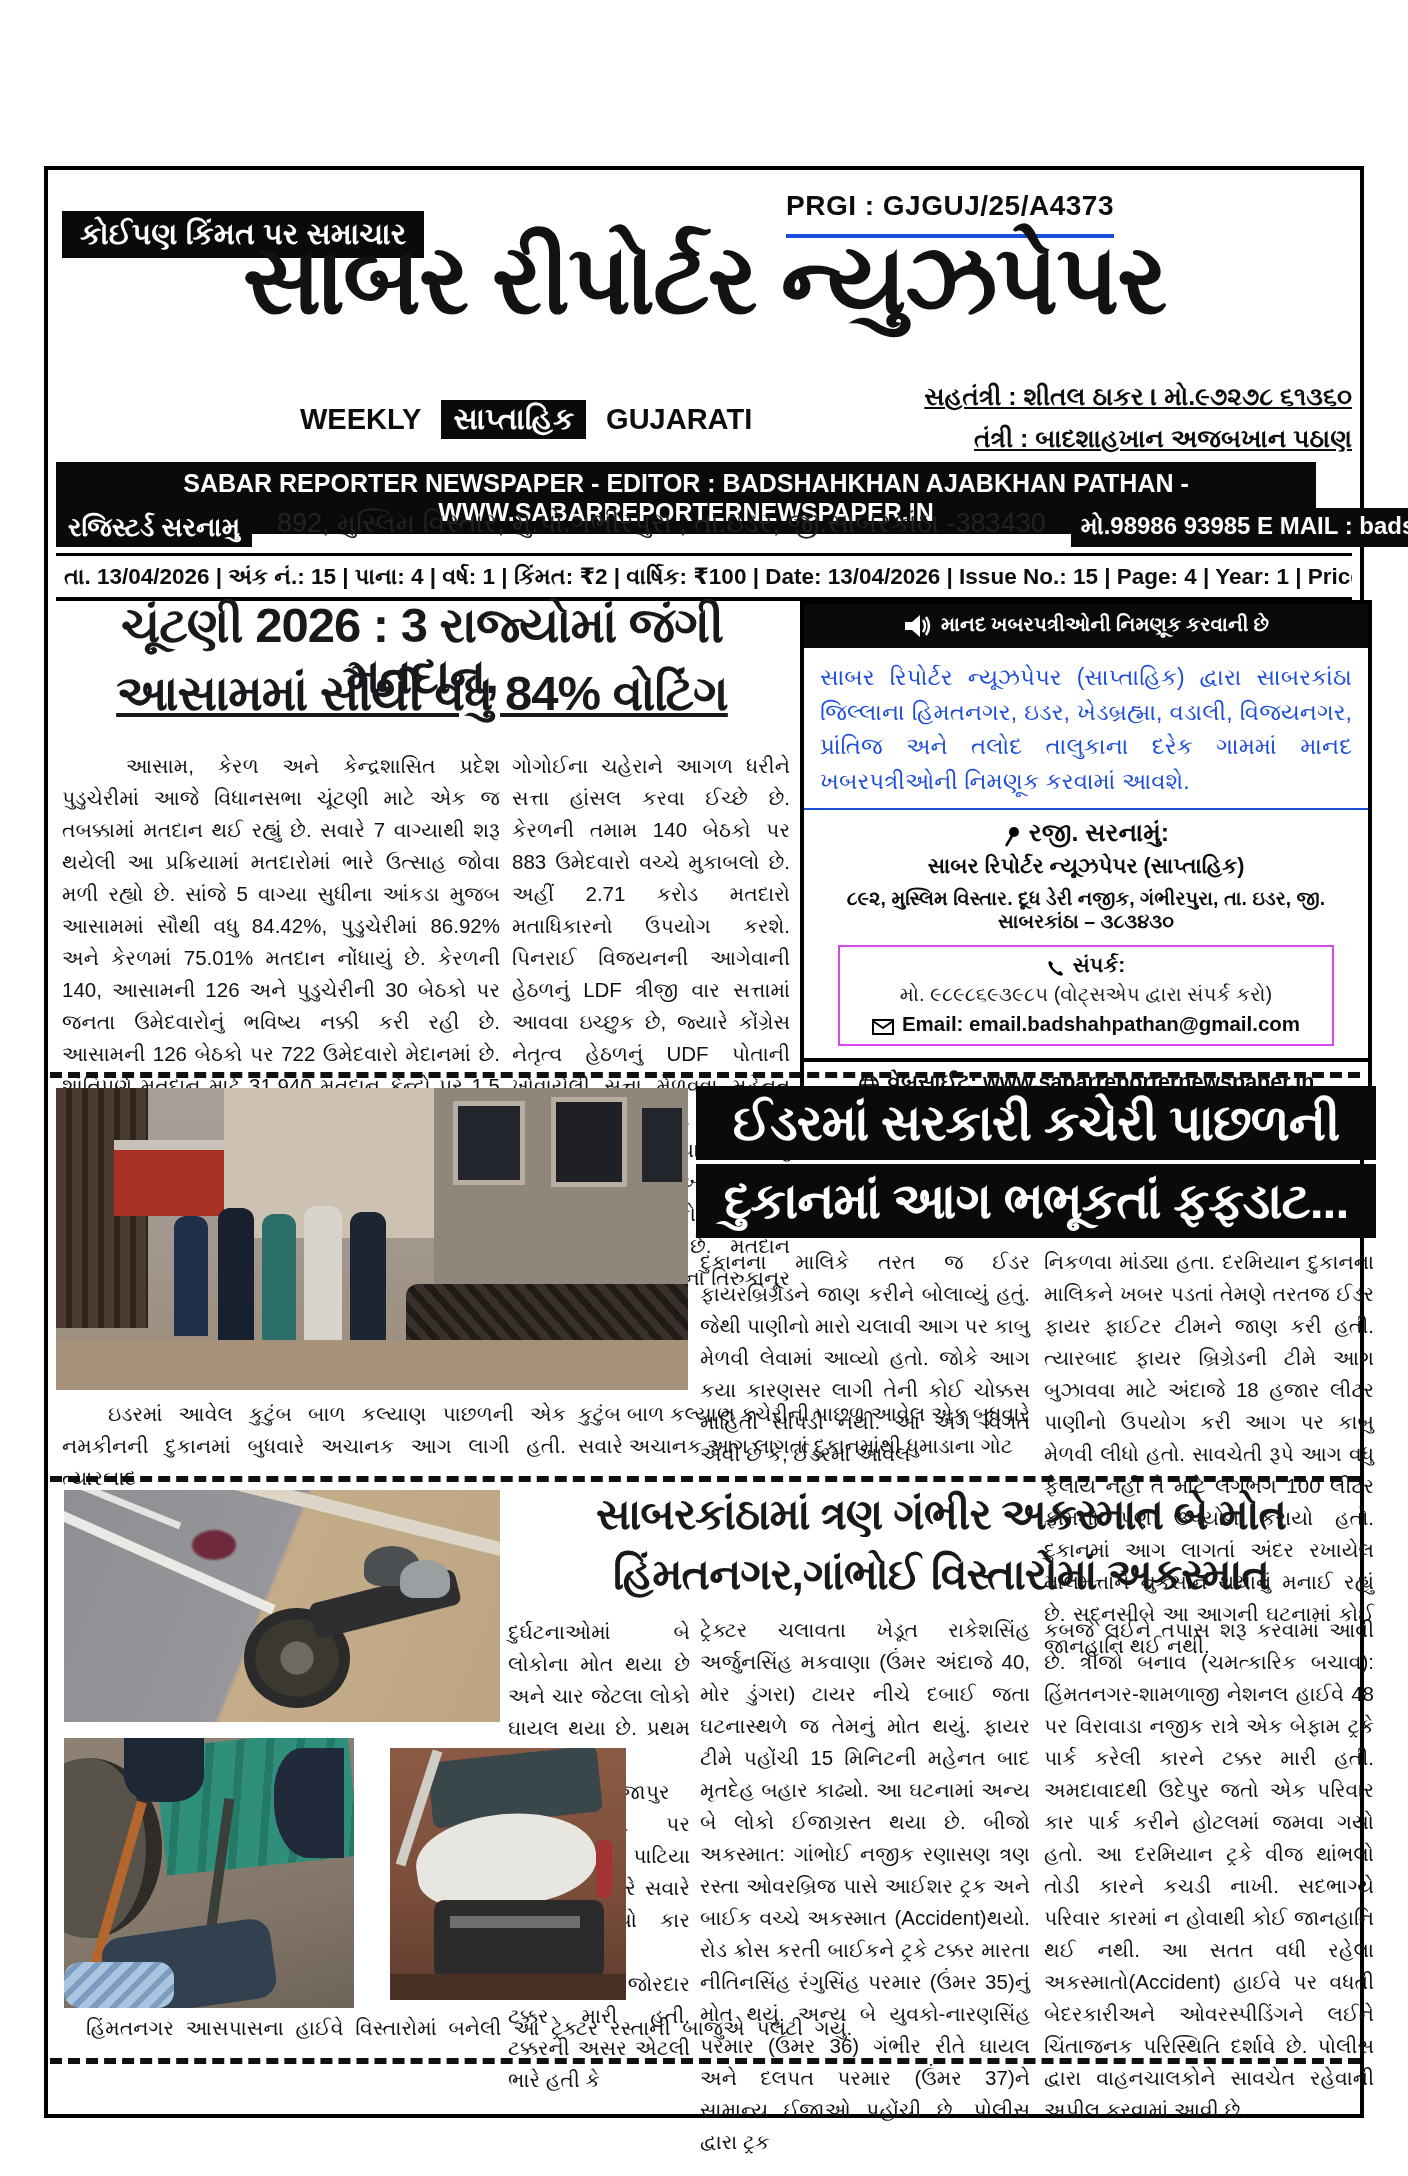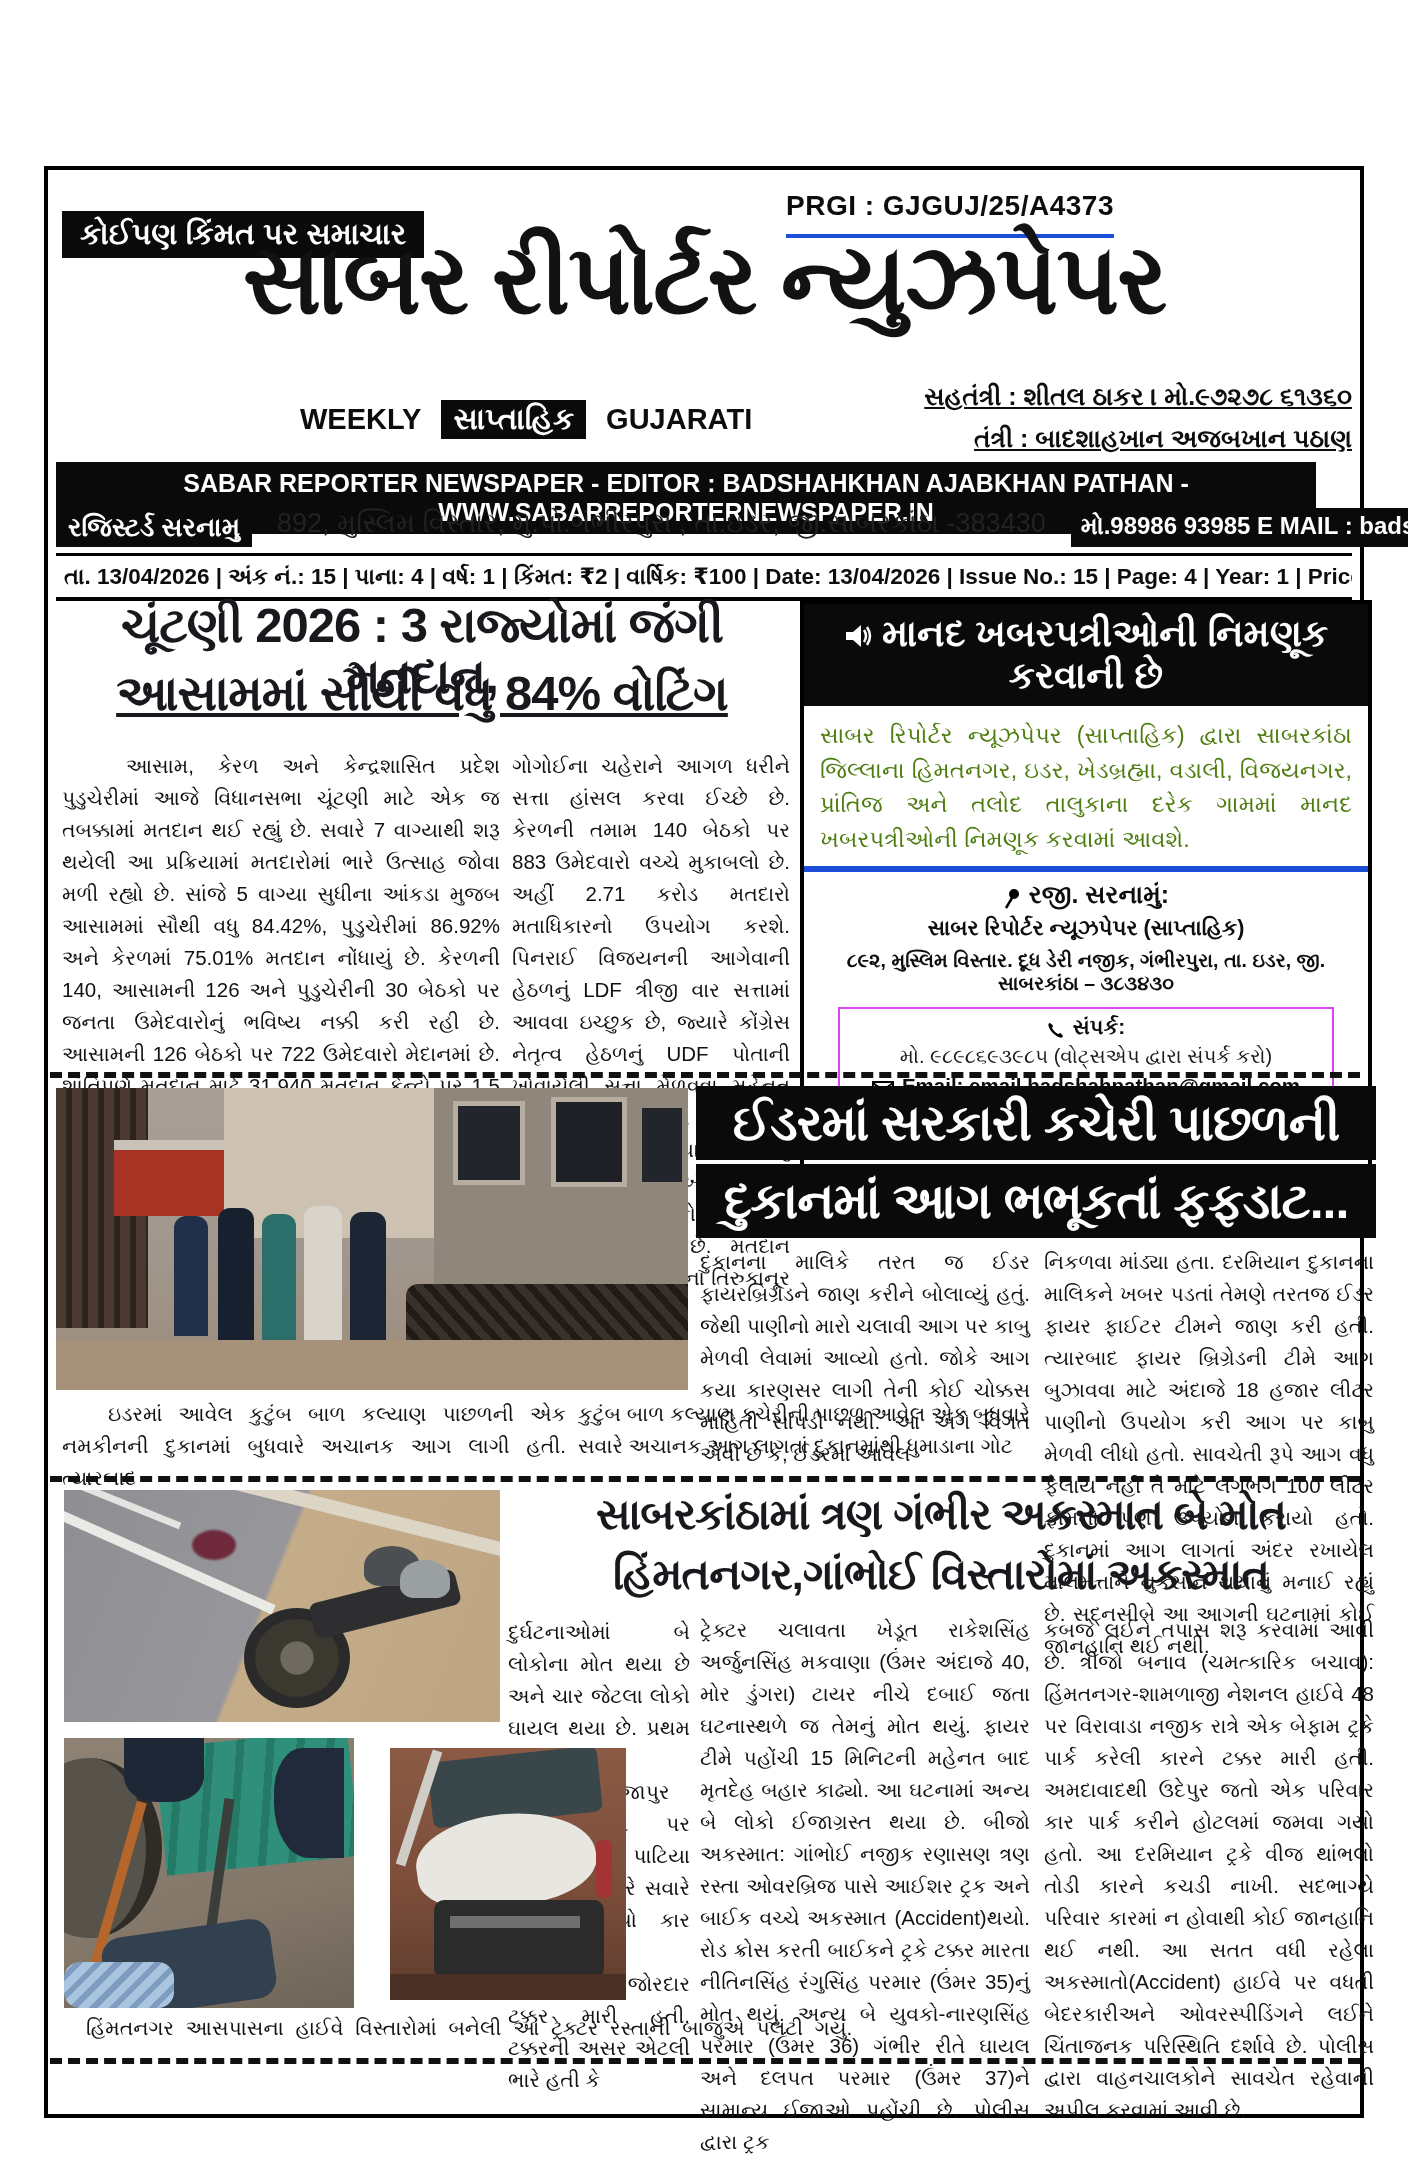--- a/index.html
+++ b/index.html
@@ -53,28 +53,28 @@
   <div class="abs bold" style="left:56px;top:553px;width:1296px;box-sizing:border-box;border-top:3px solid #000;border-bottom:4px solid #000;padding:7px 8px;font-size:22.5px;white-space:nowrap;overflow:hidden;">તા. 13/04/2026  | અંક નં.: 15 | પાના: 4 | વર્ષ: 1 | કિંમત: ₹2 | વાર્ષિક: ₹100 | Date: 13/04/2026  | Issue No.: 15 | Page: 4 | Year: 1 | Price: ₹2 | Yearly: ₹100</div>
 
   <div class="abs headline" style="left:48px;top:600px;width:748px;font-size:49px;">ચૂંટણી 2026 : 3 રાજ્યોમાં જંગી મતદાન,</div>
   <div class="abs headline" style="left:48px;top:668px;width:748px;font-size:49px;text-decoration:underline;">આસામમાં સૌથી વધુ 84% વોટિંગ</div>
 
   <div class="abs body-txt just" style="left:62px;top:750px;width:438px;text-indent:64px;">આસામ, કેરળ અને કેન્દ્રશાસિત પ્રદેશ પુડુચેરીમાં આજે વિધાનસભા ચૂંટણી માટે એક જ તબક્કામાં મતદાન થઈ રહ્યું છે. સવારે 7 વાગ્યાથી શરૂ થયેલી આ પ્રક્રિયામાં મતદારોમાં ભારે ઉત્સાહ જોવા મળી રહ્યો છે. સાંજે 5 વાગ્યા સુધીના આંકડા મુજબ આસામમાં સૌથી વધુ 84.42%, પુડુચેરીમાં 86.92% અને કેરળમાં 75.01% મતદાન નોંધાયું છે. કેરળની 140, આસામની 126 અને પુડુચેરીની 30 બેઠકો પર જનતા ઉમેદવારોનું ભવિષ્ય નક્કી કરી રહી છે. આસામની 126 બેઠકો પર 722 ઉમેદવારો મેદાનમાં છે. શાંતિપૂર્ણ મતદાન માટે 31,940 મતદાન કેન્દ્રો પર 1.5 લાખથી વધુ સુરક્ષા કર્મીઓ તૈનાત કરવામાં આવ્યા છે. સંવેદનશીલ કેન્દ્રો પર માઈક્રો-ઓબ્ઝર્વર દ્વારા નજર રાખવામાં આવી રહી છે. મુખ્યમંત્રી હિમંતા બિસ્વા સરમાના નેતૃત્વમાં ભાજપ હેટ્રિક જીત મેળવવા માંગે છે, જ્યારે કોંગ્રેસે ગૌરવ</div>
   <div class="abs body-txt just" style="left:512px;top:750px;width:278px;">ગોગોઈના ચહેરાને આગળ ધરીને સત્તા હાંસલ કરવા ઈચ્છે છે. કેરળની તમામ 140 બેઠકો પર 883 ઉમેદવારો વચ્ચે મુકાબલો છે. અહીં 2.71 કરોડ મતદારો મતાધિકારનો ઉપયોગ કરશે. પિનરાઈ વિજયનની આગેવાની હેઠળનું LDF ત્રીજી વાર સત્તામાં આવવા ઇચ્છુક છે, જ્યારે કોંગ્રેસ નેતૃત્વ હેઠળનું UDF પોતાની ખોવાયેલી સત્તા મેળવવા મહેનત કરી રહ્યું છે. ભાજપ પણ અહીં પોતાની તાકાત વધારીને ખાતું ખોલવાની આશા રાખી રહ્યું છે. પુડુચેરીમાં 30 બેઠકો પર 294 ઉમેદવારો મેદાનમાં છે. મતદાન દરમિયાન મન્નાદીપેટના તિરુકાનૂર ગામમાં ભાજપ અને</div>
   <div class="abs body-txt just" style="left:800px;top:996px;width:572px;">કોંગ્રેસના કાર્યકરો વચ્ચે ઉગ્ર અથડામણ થઈ હતી. ભીડને વિખેરવા માટે પોલીસે લાઠીચાર્જ કરવો પડ્યો હતો, જોકે આ ઘટનાથી મતદાન પ્રક્રિયા પર કોઈ અસર પડી નથી.</div>
 
   <div class="abs" style="left:800px;top:600px;width:572px;border:4px solid #000;box-sizing:border-box;background:#fff;">
-    <div class="blackbox bold center" style="padding:9px 4px;font-size:37px;">
+    <div class="blackbox bold center" style="padding:9px 4px;font-size:20px;font-family:Liberation Serif, serif;">
       <svg class="ic" width="30" height="26" viewBox="0 0 30 26">
         <polygon points="2,9 9,9 17,2 17,24 9,17 2,17" fill="#fff"></polygon>
         <path d="M20 7 Q24 13 20 19" stroke="#fff" stroke-width="2.5" fill="none"></path>
         <path d="M23 4 Q29 13 23 22" stroke="#fff" stroke-width="2.5" fill="none"></path>
       </svg><span>માનદ ખબરપત્રીઓની નિમણૂક કરવાની છે</span>
     </div>
-    <div class="just" style="padding:12px 16px 10px 16px;font-size:23px;line-height:1.5;color:#4d7c0f;border-bottom:6px solid #1d4ed8;">સાબર રિપોર્ટર ન્યૂઝપેપર (સાપ્તાહિક) દ્વારા સાબરકાંઠા જિલ્લાના હિમતનગર, ઇડર, ખેડબ્રહ્મા, વડાલી, વિજયનગર, પ્રાંતિજ અને તલોદ તાલુકાના દરેક ગામમાં માનદ ખબરપત્રીઓની નિમણૂક કરવામાં આવશે.</div>
+    <div class="just" style="padding:12px 16px 10px 16px;font-size:23px;line-height:1.5;color:#1d4ed8;border-bottom:2px solid #1d4ed8;">સાબર રિપોર્ટર ન્યૂઝપેપર (સાપ્તાહિક) દ્વારા સાબરકાંઠા જિલ્લાના હિમતનગર, ઇડર, ખેડબ્રહ્મા, વડાલી, વિજયનગર, પ્રાંતિજ અને તલોદ તાલુકાના દરેક ગામમાં માનદ ખબરપત્રીઓની નિમણૂક કરવામાં આવશે.</div>
     <div class="center" style="padding-top:8px;">
       <svg class="ic" width="18" height="22" viewBox="0 0 18 22">
         <circle cx="11" cy="6" r="5" fill="#000"></circle>
         <line x1="9" y1="10" x2="3" y2="20" stroke="#000" stroke-width="2.5"></line>
       </svg><span class="bold" style="font-size:25px;">રજી. સરનામું:</span>
     </div>
     <div class="center bold" style="font-size:21.5px;padding-top:6px;">સાબર રિપોર્ટર ન્યૂઝપેપર (સાપ્તાહિક)</div>
     <div class="center bold" style="font-size:19.5px;padding:8px 6px 4px 6px;">૮૯૨, મુસ્લિમ વિસ્તાર. દૂધ ડેરી નજીક, ગંભીરપુરા, તા. ઇડર, જી. સાબરકાંઠા – ૩૮૩૪૩૦</div>
     <div style="margin:8px 34px 12px 34px;border:2px solid #d946ef;padding:6px 4px 8px 4px;text-align:center;">
       <div>

